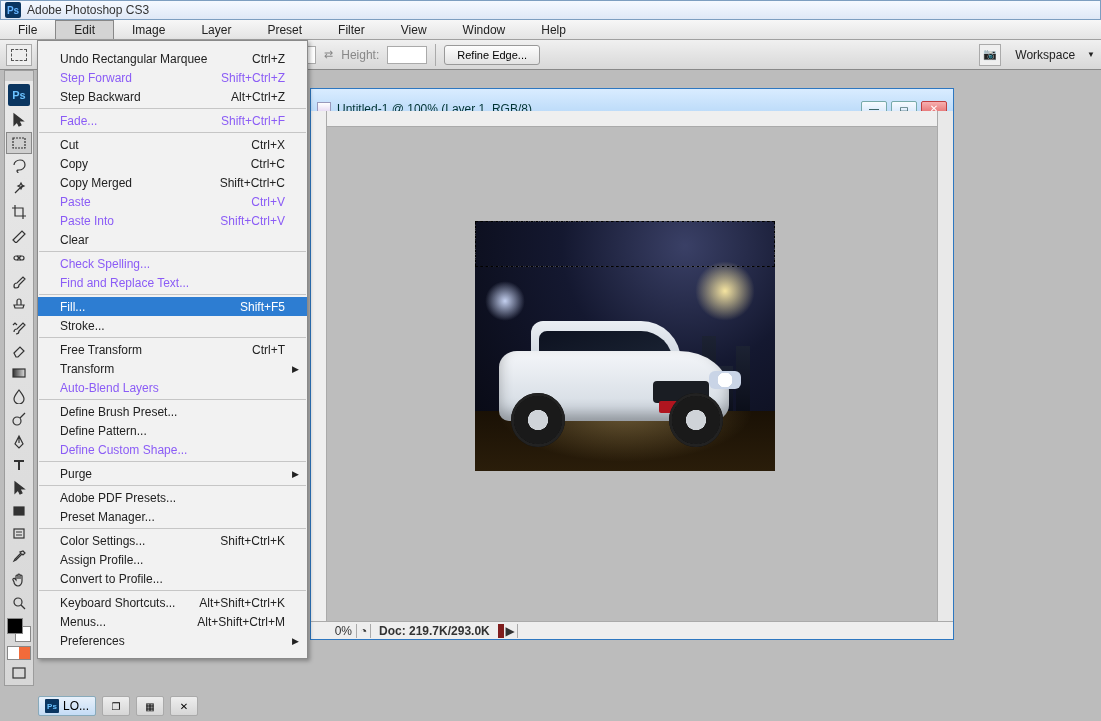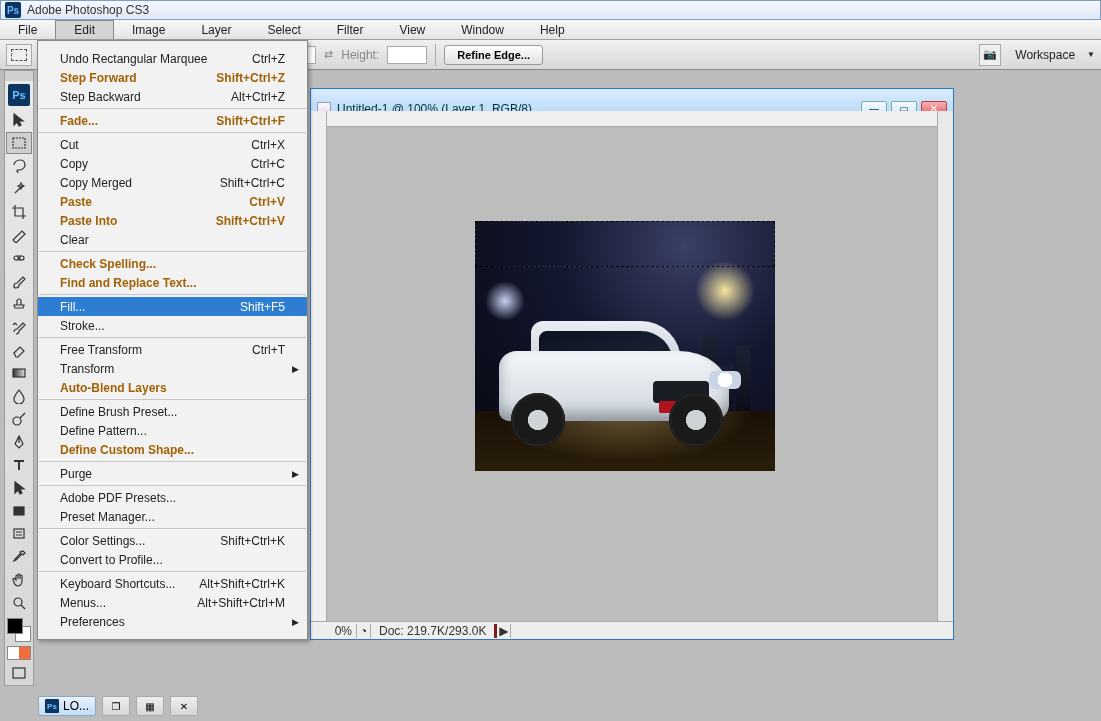--- a/index.html
+++ b/index.html
@@ -12,21 +12,21 @@
   .menubar .mitem { padding: 2px 18px; color:#222; cursor:default; display:flex; align-items:center; }
   .menubar .mitem.open { background:#d4d4d4; border:1px solid #888; border-bottom:none; }
   
   .optionsbar { height: 30px; background: linear-gradient(#f0f0f0,#d8d8d8); border-bottom:1px solid #888; display:flex; align-items:center; padding:0 6px; gap:8px; color:#666; }
   .optionsbar .iconbox { width:26px; height:22px; background:#efefef; border:1px solid #aaa; display:flex; align-items:center; justify-content:center; }
   .optionsbar .dashed-rect { width:16px; height:12px; border:1px dashed #555; }
   .optionsbar .sep { width:1px; height:22px; background:#aaa; }
   .optionsbar label { color:#888; }
   .optionsbar select, .optionsbar input[type="text"] { height:18px; border:1px solid #aaa; font-size:11px; padding:0 2px; background:#fff; }
   .optionsbar input[type="text"] { width:40px; }
-  .optionsbar button { height:20px; padding:0 12px; background:linear-gradient(#fdfdfd,#e2e2e2); border:1px solid #999; border-radius:3px; font-size:11px; cursor:pointer;font-weight:bold; }
+  .optionsbar button { height:20px; padding:0 12px; background:linear-gradient(#fdfdfd,#e2e2e2); border:1px solid #999; border-radius:3px; font-size:11px; cursor:pointer; }
   .optionsbar .right { margin-left:auto; display:flex; align-items:center; gap:14px; }
   .optionsbar .dropdown { display:flex; align-items:center; gap:12px; color:#222; }
   .optionsbar .tri { font-size:8px; }
   
   .workspace { position:relative; height: calc(721px - 20px - 20px - 30px); }
   
   .toolpal { position:absolute; left:4px; top:0; width:30px; background:linear-gradient(#e9e9e9,#d7d7d7); border:1px solid #9c9c9c; }
   .toolpal .header { height:10px; background:#d0d0d0; }
   .toolpal .ps-logo { width:22px; height:22px; margin:3px auto; background:#0a3560; color:#6bc2ff; font-weight:bold; font-size:11px; display:flex; align-items:center; justify-content:center; border-radius:2px;}
   .toolpal .tool { width:26px; height:22px; margin:1px auto; display:flex; align-items:center; justify-content:center; color:#333; font-size:14px; position:relative; cursor:default;}
@@ -41,21 +41,21 @@
   .docwin .doctitle { height:40px; background:linear-gradient(#d9ecff,#a9d0f5); border-bottom:1px solid #6ea7dc; display:flex; align-items:center; padding:0 6px; color:#033; gap:6px;}
   .docwin .doctitle .winbtns { margin-left:auto; display:flex; gap:4px;}
   .docwin .doctitle .wb { width:26px; height:16px; border:1px solid #7aa; background:linear-gradient(#f7fbff,#cfe4fb); display:flex; align-items:center; justify-content:center; font-size:10px; border-radius:2px;}
   .docwin .doctitle .wb.close { background:linear-gradient(#f7b0b0,#e06060); color:#fff; border-color:#c04040;}
   .docwin .left-ruler { position:absolute; left:0; top:22px; bottom:18px; width:16px; background:#efefef; border-right:1px solid #aaa;}
   .docwin .top-ruler { position:absolute; left:16px; right:16px; top:22px; height:16px; background:#efefef; border-bottom:1px solid #aaa;}
   .docwin .canvas-area { position:absolute; left:16px; top:38px; right:16px; bottom:18px; background:#bdbdbd; overflow:hidden;}
   .docwin .vscroll { position:absolute; right:0; top:22px; bottom:18px; width:16px; background:#e9e9e9; border-left:1px solid #aaa;}
   .docwin .status { position:absolute; left:0; right:0; bottom:0; height:18px; background:#eee; border-top:1px solid #aaa; display:flex; align-items:center; font-size:10px; color:#333;}
   .docwin .status .zoom { width:46px; padding-left:4px; text-align:right; border-right:1px solid #aaa; padding-right:4px;}
-  .docwin .status .doc { padding:0 8px; border-right:3px solid #7f1d1d;}
+  .docwin .status .doc { padding:0 8px; border-right:6px solid #7f1d1d;font-weight:bold;}
   .docwin .status .arrow { width:14px; text-align:center; border-right:1px solid #aaa;}
   .docwin .status .htrack { flex:1; background:#e9e9e9;}
   
   .canvas-img { position:absolute; left:148px; top:94px; width:300px; height:250px; background:#0b0e1f; overflow:hidden;}
   .canvas-img .sky { position:absolute; inset:0; background: radial-gradient(circle at 70% 10%, #3a4066 0%, #141830 40%, #06070f 100%);}
   .canvas-img .glow1 { position:absolute; right:20px; top:40px; width:60px; height:60px; background:radial-gradient(circle,#f5e4a0 0%,rgba(245,228,160,0) 70%);}
   .canvas-img .glow2 { position:absolute; left:10px; top:60px; width:40px; height:40px; background:radial-gradient(circle,#c4d0f0 0%,rgba(196,208,240,0) 70%);}
   .canvas-img .ground { position:absolute; left:0; right:0; bottom:0; height:60px; background:linear-gradient(#1a1105,#2a1d0a); }
   .canvas-img .ground::before{content:"";position:absolute;inset:0;background:radial-gradient(ellipse at 50% 0%, rgba(255,220,140,.35) 0%, rgba(0,0,0,0) 60%);}
   .canvas-img .buildings { position:absolute; right:0; bottom:55px; width:90px; height:100px; display:flex; align-items:flex-end; gap:3px;}
@@ -69,21 +69,21 @@
   .canvas-img .car .wheel.rear { left:22px;}
   .canvas-img .car .headlight { position:absolute; right:8px; bottom:62px; width:32px; height:18px; background:radial-gradient(circle,#fff 0 40%, #c9d4e6 41% 100%); border-radius:6px;}
   .canvas-img .car .grille { position:absolute; right:40px; bottom:48px; width:56px; height:22px; background:#1a1d23; border-radius:4px;}
   .canvas-img .car .badge { position:absolute; right:44px; bottom:38px; width:46px; height:12px; background:#b0151f; border-radius:2px;}
   .canvas-img .car .badge::after{content:attr(data-badge); position:absolute; inset:0; color:#fff; font-size:7px; font-style:italic; font-weight:bold; display:flex; align-items:center; justify-content:center;}
   
   .marquee { position:absolute; border:1px dashed #fff; outline:1px dashed #000; outline-offset:-1px;}
   
   .dropdown-menu { position:absolute; left:37px; top:40px; width:271px; background:#f2f2f2; border:1px solid #8a8a8a; box-shadow:2px 2px 4px rgba(0,0,0,.3); padding:8px 0; z-index:100;}
   .dropdown-menu .row { display:flex; align-items:center; height:19px; padding:0 22px 0 22px; color:#222; cursor:default; position:relative;}
-  .dropdown-menu .row.disabled { color:#a16207;font-weight:bold; }
+  .dropdown-menu .row.disabled { color:#8b5cf6; }
   .dropdown-menu .row.selected { background:#2d7dd2; color:#fff; }
   .dropdown-menu .row .sc { margin-left:auto; }
   .dropdown-menu .row .sub { position:absolute; right:8px; font-size:9px;}
   .dropdown-menu hr { border:none; border-top:1px solid #c6c6c6; margin:2px 1px;}
   
   .taskbar { position:absolute; left:38px; bottom:4px; height:22px; display:flex; align-items:center; gap:6px;}
   .taskbar .tab { height:20px; background:linear-gradient(#e8f1fb,#c4dcf5); border:1px solid #8ab; border-radius:2px; display:flex; align-items:center; padding:0 6px; gap:4px; font-size:10px;}
   .taskbar .gray { background:linear-gradient(#eee,#d6d6d6); border-color:#aaa; }
   .taskbar .ico { width:14px; height:14px; display:flex; align-items:center; justify-content:center; font-size:10px;}
   .left-docktab { position:absolute; left:38px; top:58px; width:10px; height:50px; background:linear-gradient(#e8e8e8,#cfcfcf); border:1px solid #999; border-left:none;}
@@ -95,21 +95,21 @@
 <div class="titlebar">
   <div class="ps-mark">Ps</div>
   <span>Adobe Photoshop CS3</span>
 </div>
 
 <div class="menubar">
   <div class="mitem">File</div>
   <div class="mitem open">Edit</div>
   <div class="mitem">Image</div>
   <div class="mitem">Layer</div>
-  <div class="mitem">Select</div>
+  <div class="mitem">Preset</div>
   <div class="mitem">Filter</div>
   <div class="mitem">View</div>
   <div class="mitem">Window</div>
   <div class="mitem">Help</div>
 </div>
 
 <div class="optionsbar">
   <div class="iconbox">
       <div class="dashed-rect"></div>
     </div>
@@ -440,20 +440,23 @@
     </div>
     <div class="row">
       <span>Preset Manager...</span>
     </div>
     <hr>
     <div class="row">
       <span>Color Settings...</span>
       <span class="sc">Shift+Ctrl+K</span>
     </div>
     <div class="row">
+      <span>Assign Profile...</span>
+    </div>
+    <div class="row">
       <span>Convert to Profile...</span>
     </div>
     <hr>
     <div class="row">
       <span>Keyboard Shortcuts...</span>
       <span class="sc">Alt+Shift+Ctrl+K</span>
     </div>
     <div class="row">
       <span>Menus...</span>
       <span class="sc">Alt+Shift+Ctrl+M</span>

